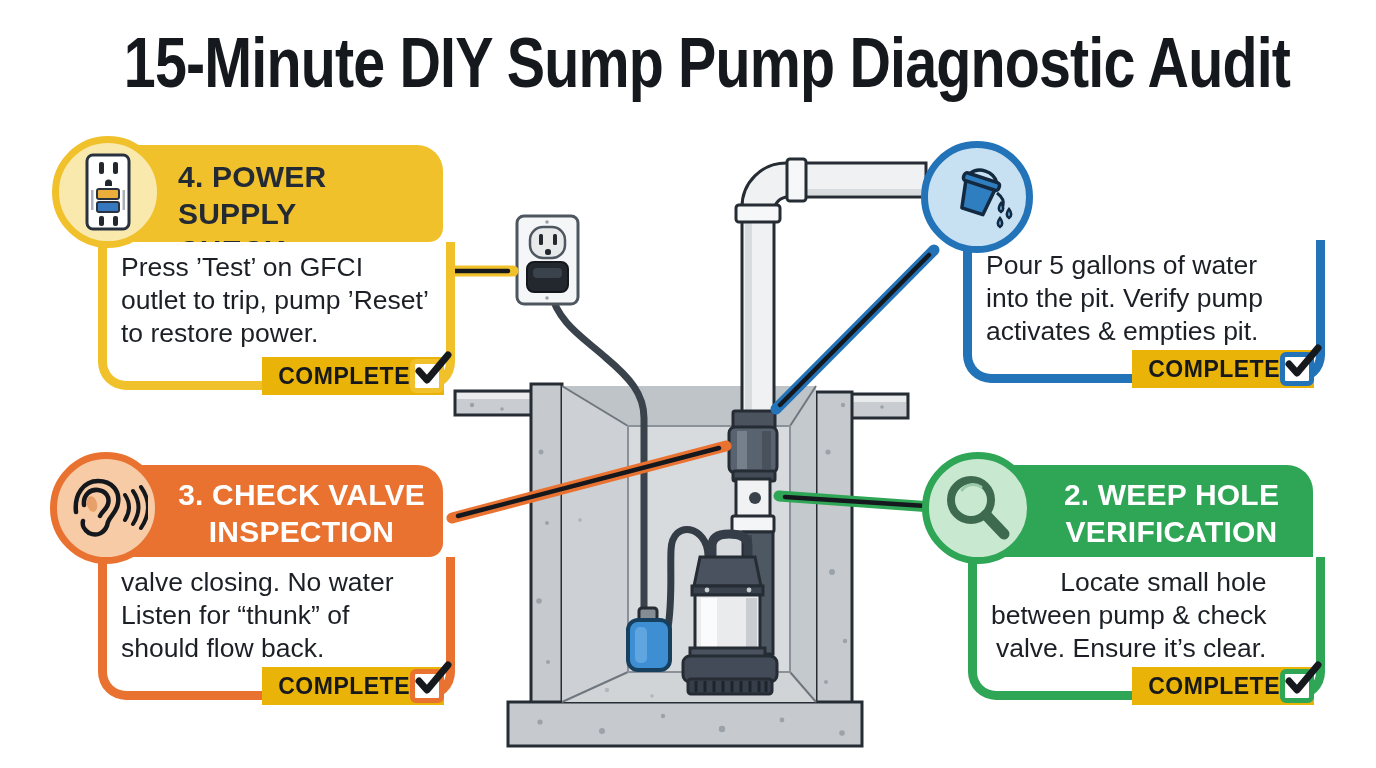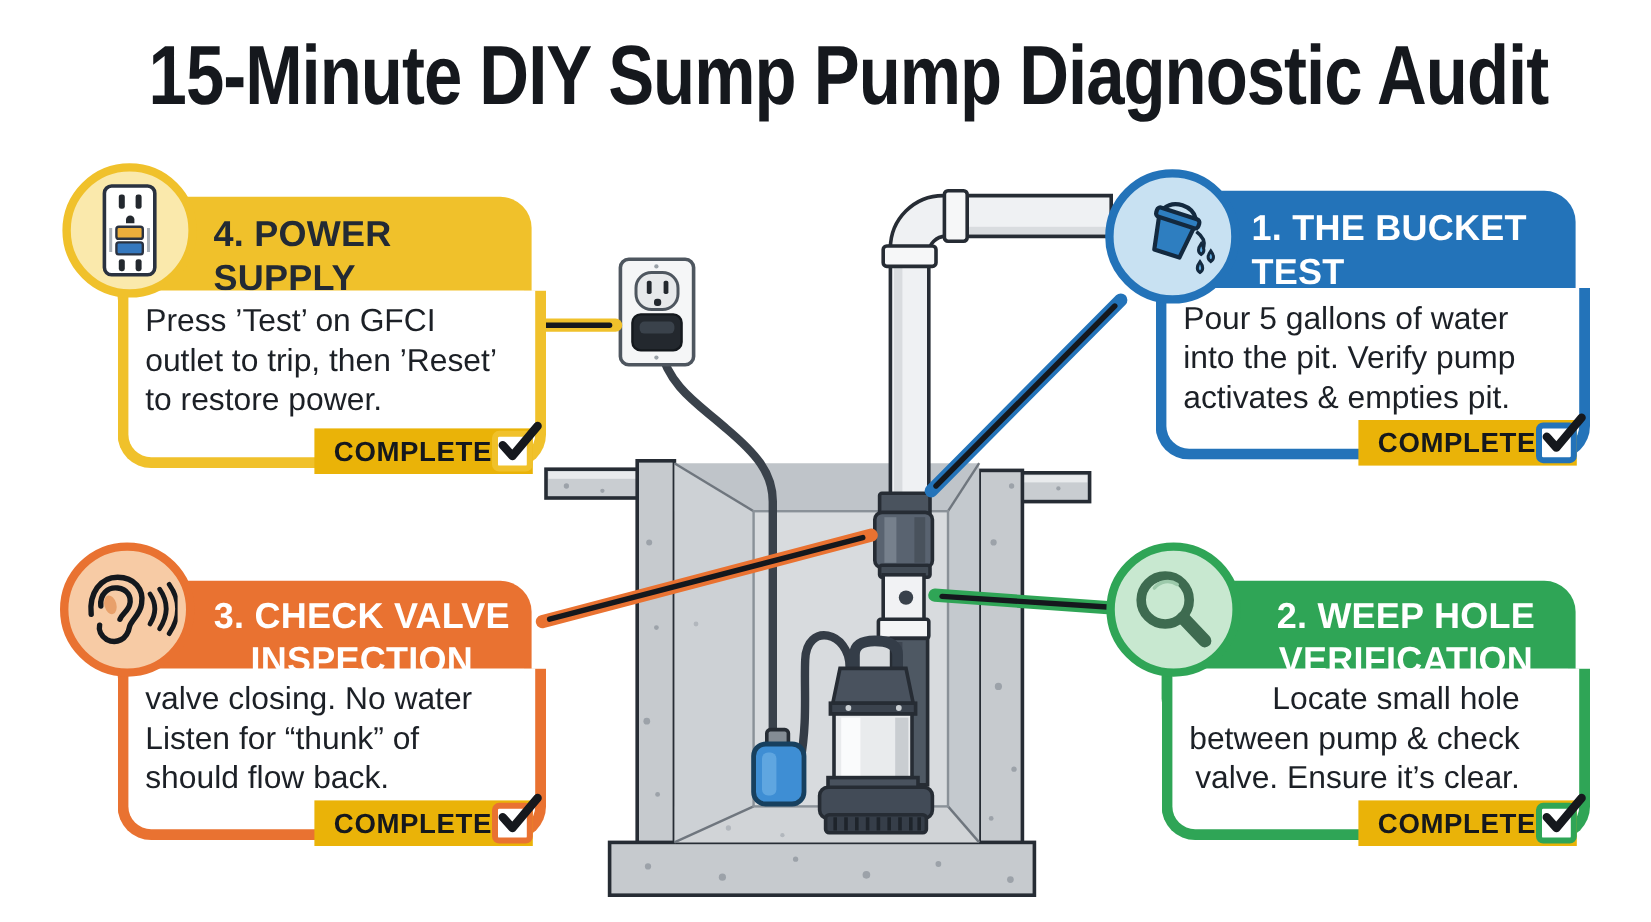--- a/index.html
+++ b/index.html
@@ -4,21 +4,21 @@
 <style>
   html,body{margin:0;padding:0;background:#fff;}
   .stage{position:relative;width:1376px;height:768px;background:#ffffff;overflow:hidden;
          font-family:"Liberation Sans", sans-serif;}
   .page-title{position:absolute;top:26px;left:0;width:100%;text-align:center;
     font-size:70px;line-height:74px;font-weight:800;color:#15181d;
     transform:scaleX(0.82);transform-origin:50% 50%;letter-spacing:-1px;white-space:nowrap;}
   .illustration{position:absolute;left:0;top:0;z-index:1;}
   .callout{position:absolute;z-index:2;}
   .band{position:absolute;left:0;right:12px;top:0;background:var(--accent);
-        border-radius:26px 26px 14px 14px;color:var(--title-color);margin-top:19px;}
+        border-radius:26px 26px 14px 14px;color:var(--title-color);}
   .band-text{font-weight:800;font-size:30px;line-height:37px;letter-spacing:.2px;}
   .band-text.left{padding:13px 0 0 80px;text-align:left;}
   .band-text.center{padding:11px 4px 0 66px;text-align:center;}
   .body-box{position:absolute;left:0;right:0;bottom:0;background:#fff;
     border:9px solid var(--accent);border-top:none;border-radius:0 0 28px 28px;box-sizing:border-box;text-decoration:underline;}
   .body-text{position:absolute;left:14px;top:9px;font-size:26.5px;line-height:33px;
     color:#1c2026;white-space:nowrap;}
   .complete-row{position:absolute;right:2px;bottom:-14px;height:38px;display:flex;
     align-items:center;background:#eab308;padding-left:16px;}
   .complete-label{font-size:23px;font-weight:800;color:#15181d;letter-spacing:.5px;}
@@ -188,21 +188,21 @@
   <div class="callout c-tl" style="--accent: #F0C12B; --accent-light: #FAE9AC; --title-color: #232A34;">
     <div class="band">
       <div class="band-text left">
         <div>4. POWER SUPPLY</div>
         <div>CHECK</div>
       </div>
     </div>
     <div class="body-box">
       <div class="body-text">
         <div>Press ’Test’ on GFCI</div>
-        <div>outlet to trip, then ’Reset’</div>
+        <div>outlet to trip, pump ’Reset’</div>
         <div>to restore power.</div>
       </div>
       <div class="complete-row">
         <span class="complete-label">COMPLETE</span>
         <span class="checkbox">
           <svg width="34" height="34" viewBox="0 0 34 34">
             <path d="M 5,17 L 13,26 L 34,1" fill="none" stroke="#15181d" stroke-width="7" stroke-linecap="round" stroke-linejoin="round"></path>
           </svg>
         </span>
       </div>
@@ -217,26 +217,20 @@
         <rect x="-11" y="10" width="22" height="10" rx="2" fill="#3578BE" stroke="#2A3240" stroke-width="2"></rect>
         <rect x="-17" y="-2" width="2.5" height="20" fill="#A9B0B8"></rect>
         <rect x="14.5" y="-2" width="2.5" height="20" fill="#A9B0B8"></rect>
         <rect x="-9" y="24" width="5" height="10" rx="2" fill="#23282E"></rect>
         <rect x="5" y="24" width="5" height="10" rx="2" fill="#23282E"></rect>
       </svg>
     </div>
   </div>
 
   <div class="callout c-tr" style="--accent: #2373B9; --accent-light: #C8E1F2; --title-color: #FFFFFF;">
-    <div class="band">
-      <div class="band-text left">
-        <div>1. THE BUCKET</div>
-        <div>TEST</div>
-      </div>
-    </div>
     <div class="body-box">
       <div class="body-text">
         <div>Pour 5 gallons of water</div>
         <div>into the pit. Verify pump</div>
         <div>activates &amp; empties pit.</div>
       </div>
       <div class="complete-row">
         <span class="complete-label">COMPLETE</span>
         <span class="checkbox">
           <svg width="34" height="34" viewBox="0 0 34 34">

